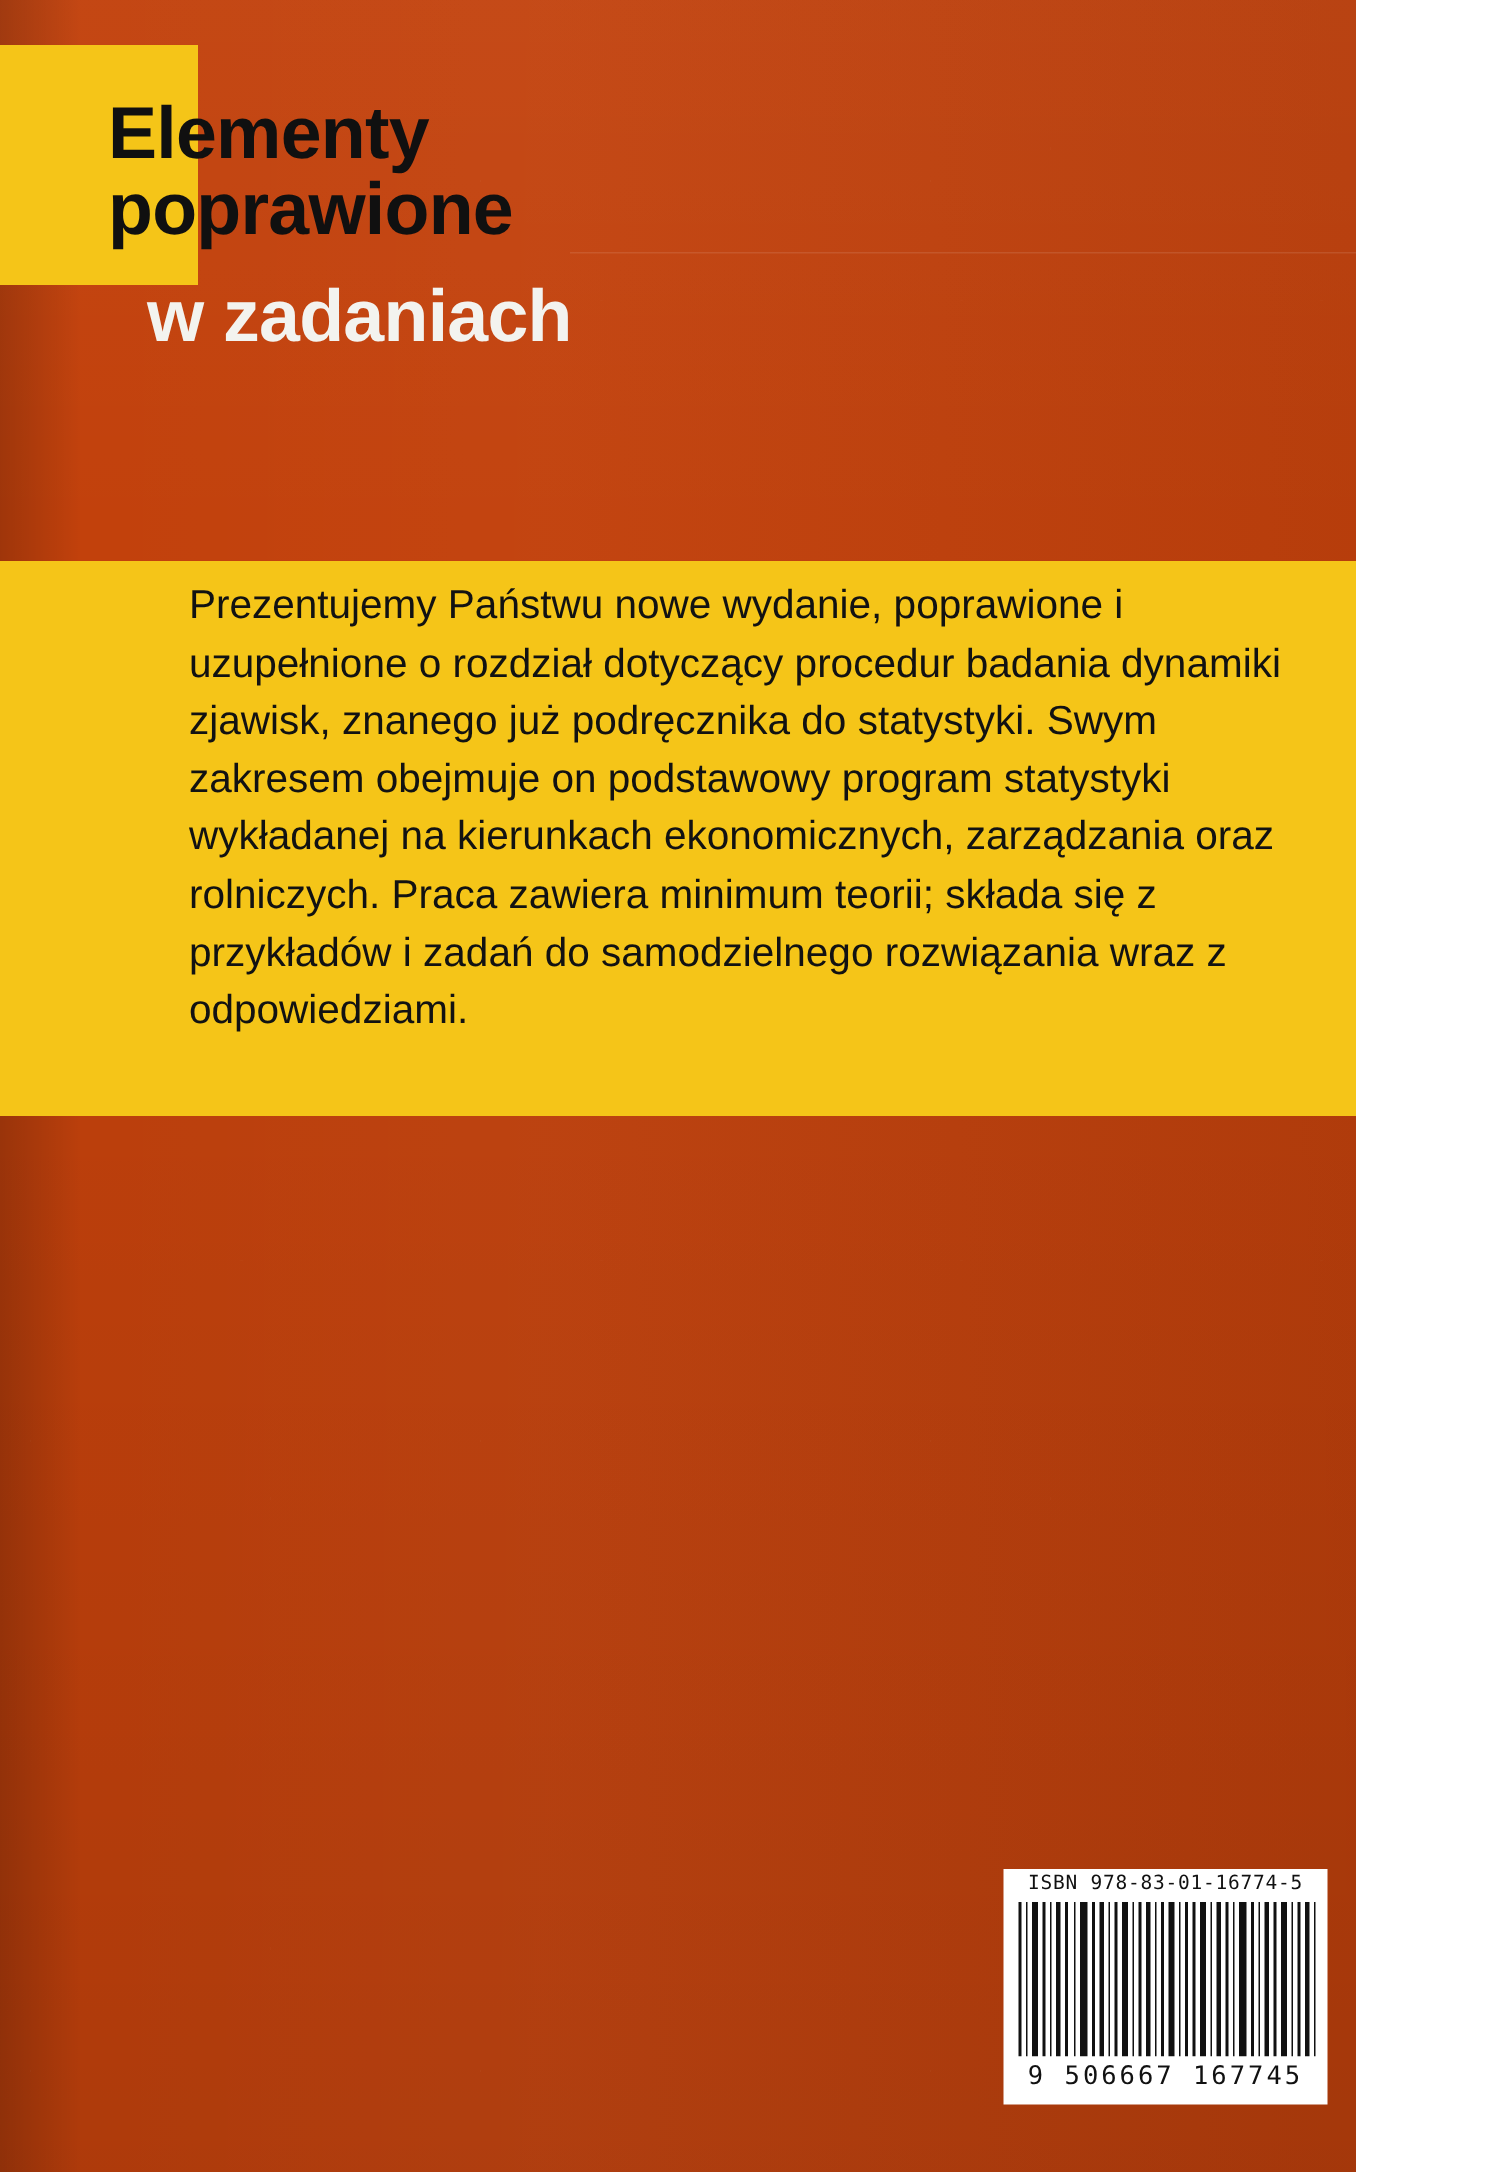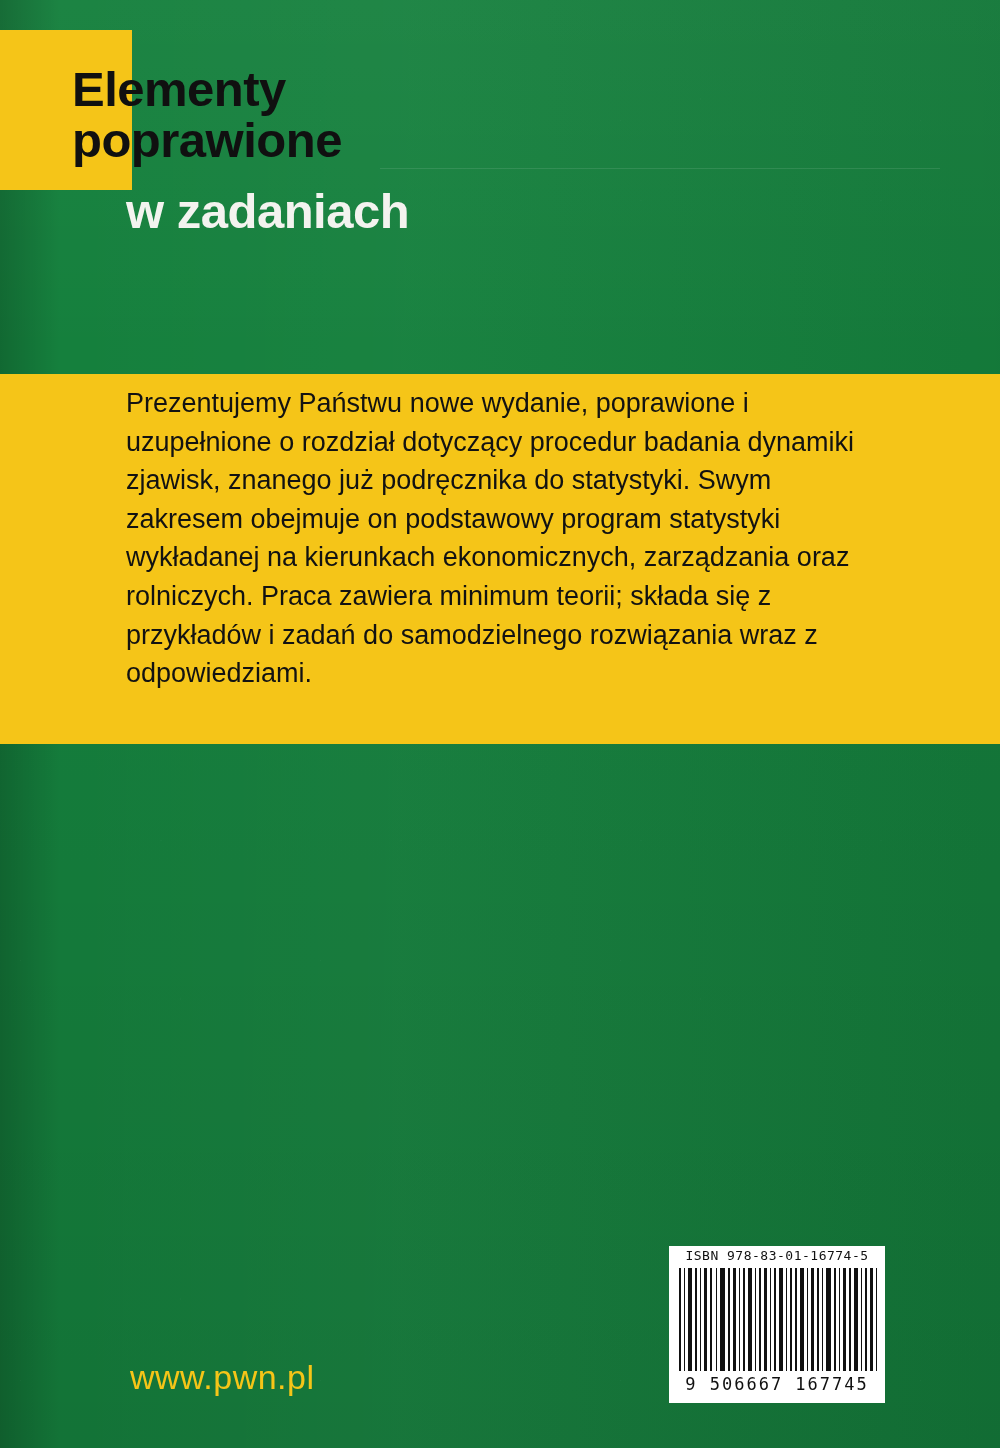--- a/index.html
+++ b/index.html
@@ -9,23 +9,23 @@
   }
   body {
     width: 1000px;
     height: 1448px;
     overflow: hidden;
     font-family: "Liberation Sans", sans-serif;
   }
 
   .cover {
     position: relative;
-    width: 1000px;
+    width: 904px;
     height: 1448px;
-    background: #15803d;
+    background: #c2410c;
     overflow: hidden;
   }
 
   
   .cover::before {
     content: "";
     position: absolute;
     inset: 0;
     background:
       linear-gradient(90deg, rgba(0,0,0,0.18) 0%, rgba(0,0,0,0.0) 6%, rgba(255,255,255,0.02) 40%, rgba(0,0,0,0.06) 100%),
@@ -75,21 +75,21 @@
     font-size: 49px;
     color: #101010;
   }
   .title-2 {
     margin-top: 4px;
   }
   .title-3 {
     font-size: 49px;
     color: #f3f3ef;
     margin-top: 24px;
-    margin-left: 54px;
+    margin-left: 26px;
   }
 
   
   .hairline {
     position: absolute;
     left: 380px;
     top: 168px;
     width: 560px;
     height: 1px;
     background: rgba(255,255,255,0.10);
@@ -188,21 +188,20 @@
     <div class="title-line title-2">poprawione</div>
     <div class="title-line title-3">w zadaniach</div>
   </div>
 
   <div class="blurb">
     <div class="blurb-inner">
       <p>Prezentujemy Państwu nowe wydanie, poprawione i uzupełnione o rozdział dotyczący procedur badania dynamiki zjawisk, znanego już podręcznika do statystyki. Swym zakresem obejmuje on podstawowy program statystyki wykładanej na kierunkach ekonomicznych, zarządzania oraz rolniczych. Praca zawiera minimum teorii; składa się z przykładów i zadań do samodzielnego rozwiązania wraz z odpowiedziami.</p>
     </div>
   </div>
 
-  <div class="site">www.pwn.pl</div>
 
   <div class="barcode-box">
     <div class="isbn-line">ISBN 978-83-01-16774-5</div>
     <div class="bars">
       <i style="left:4px;width:2px"></i>
       <i style="left:9px;width:1px"></i>
       <i style="left:13px;width:4px"></i>
       <i style="left:20px;width:2px"></i>
       <i style="left:25px;width:1px"></i>
       <i style="left:29px;width:3px"></i>

